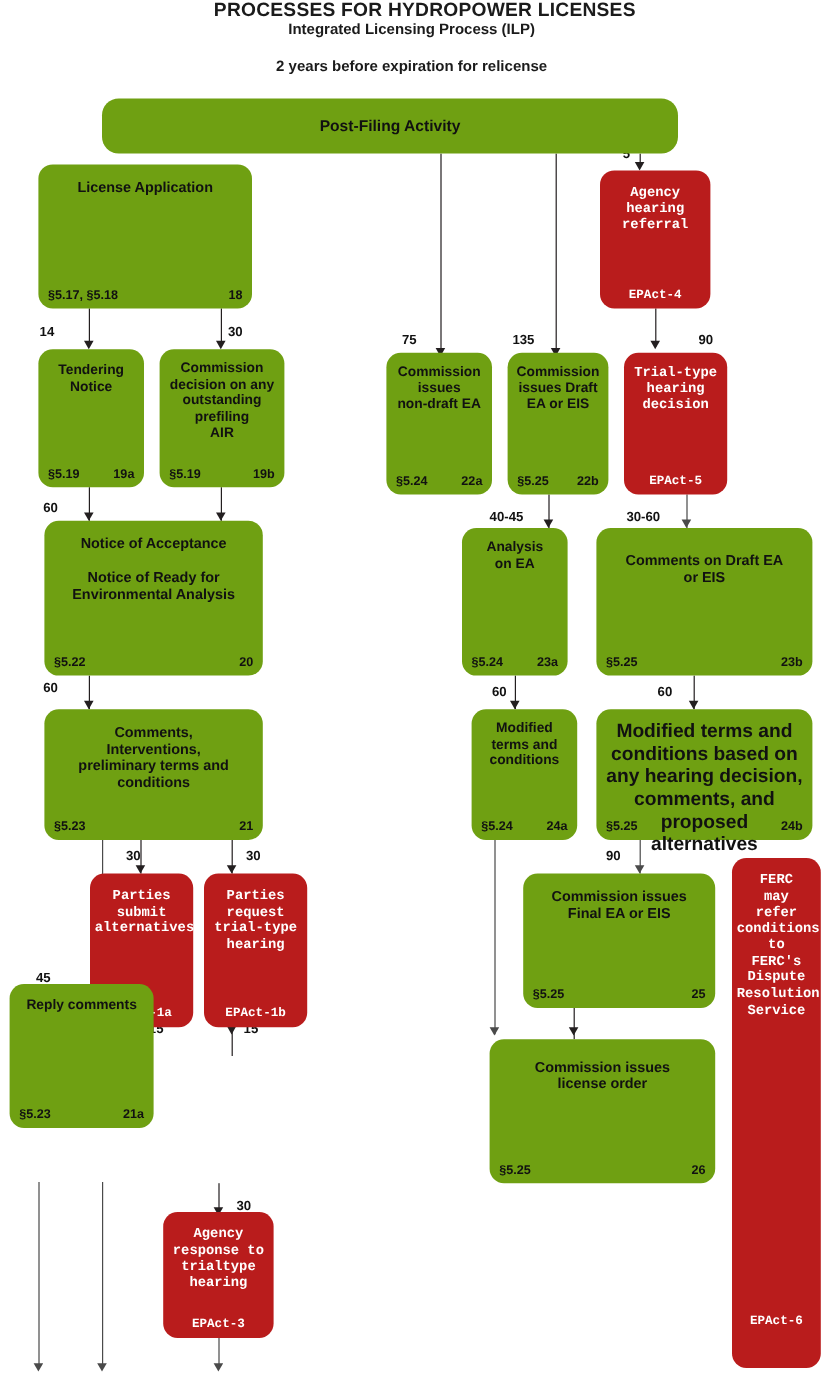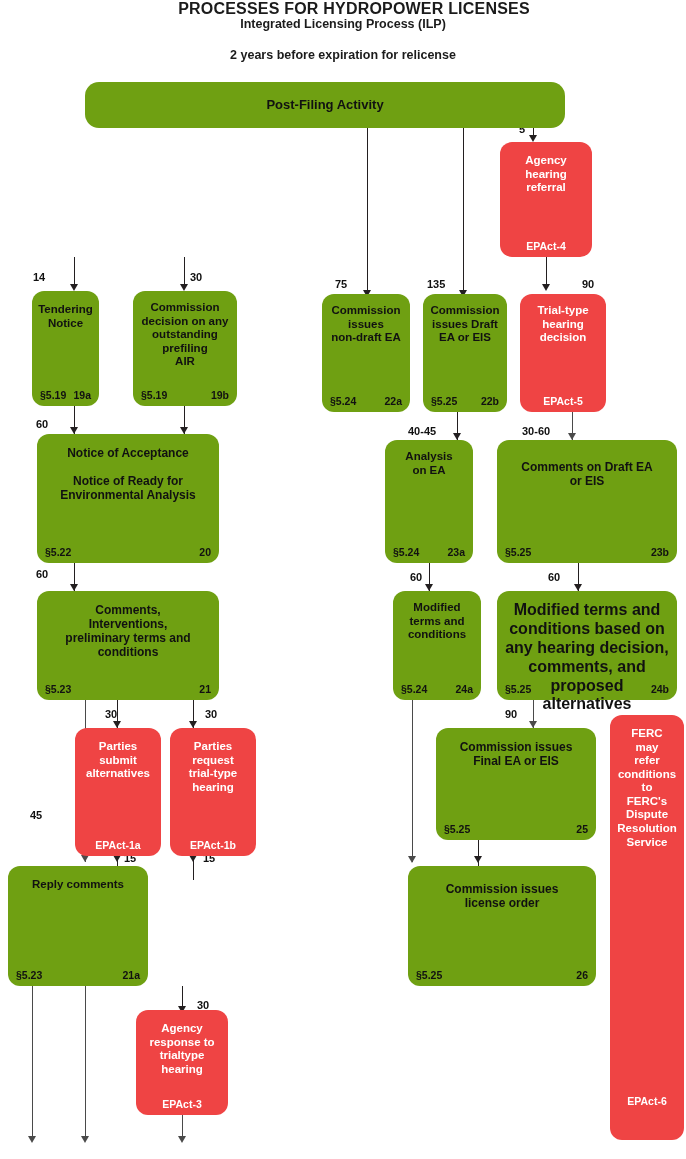--- a/index.html
+++ b/index.html
@@ -54,21 +54,21 @@
   .node .ntitle{
     display:block;
     text-align:center;
     font-weight:bold;
     line-height:1.18;
     white-space:pre-line;
   }
   .node.light{ background:#6fa012; }
   .node.light .ntitle{ color:#111111; }
   .node.light .foot{ color:#111111; }
-  .node.dark{ background:#ef4444; }
+  .node.dark{ background:#b91c1c;font-family:Liberation Mono, monospace; }
   .node.dark .ntitle{ color:#ffffff; }
   .node.dark .foot{ color:#ffffff; }
 
   .foot{
     position:absolute;
     bottom:6px;
     font-size:10.5px;
     font-weight:bold;
     line-height:1;
   }
@@ -198,29 +198,34 @@
   <div class="daylabel" style="left:505px; top:709px;">90</div>
   <div class="daylabel" style="left:30px; top:810px;">45</div>
   <div class="daylabel" style="left:124px; top:853px;">15</div>
   <div class="daylabel" style="left:203px; top:853px;">15</div>
   <div class="daylabel" style="left:197px; top:1000px;">30</div>
 
   <div class="node light" style="left:85px; top:82px; width:480px; height:46px; border-radius:14px; display:flex; align-items:center; justify-content:center;">
     <span class="ntitle" style="font-size:13px;">Post-Filing Activity</span>
   </div>
 
+  <div class="node light" style="left:32px; top:137px; width:178px; height:120px;">
+    <span class="ntitle" style="font-size:12px; margin-top:6px;">License Application</span>
+    <span class="foot left">§5.17, §5.18</span>
+    <span class="foot right">18</span>
+  </div>
 
   <div class="node dark" style="left:500px; top:142px; width:92px; height:115px;">
     <span class="ntitle" style="font-size:11.5px; margin-top:6px;">Agency
 hearing
 referral</span>
     <span class="foot center">EPAct-4</span>
   </div>
 
-  <div class="node light" style="left:32px; top:291px; width:67px; height:115px;">
+  <div class="node light" style="left:32px; top:291px; width:88px; height:115px;">
     <span class="ntitle" style="font-size:11.5px; margin-top:6px;">Tendering
 Notice</span>
     <span class="foot left">§5.19</span>
     <span class="foot right">19a</span>
   </div>
 
   <div class="node light" style="left:133px; top:291px; width:104px; height:115px;">
     <span class="ntitle" style="font-size:11.5px; margin-top:4px;">Commission
 decision on any
 outstanding
@@ -331,21 +336,21 @@
 refer
 conditions
 to
 FERC's
 Dispute
 Resolution
 Service</span>
     <span class="foot center" style="bottom:34px;">EPAct-6</span>
   </div>
 
-  <div class="node light" style="left:8px; top:866px; width:140px; height:120px;">
+  <div class="node light" style="left:8px; top:820px; width:120px; height:120px;">
     <span class="ntitle" style="font-size:11.5px; margin-top:6px;">Reply comments</span>
     <span class="foot left">§5.23</span>
     <span class="foot right">21a</span>
   </div>
 
 
   <div class="node light" style="left:408px; top:866px; width:188px; height:120px;">
     <span class="ntitle" style="font-size:12px; margin-top:10px;">Commission issues
 license order</span>
     <span class="foot left">§5.25</span>

